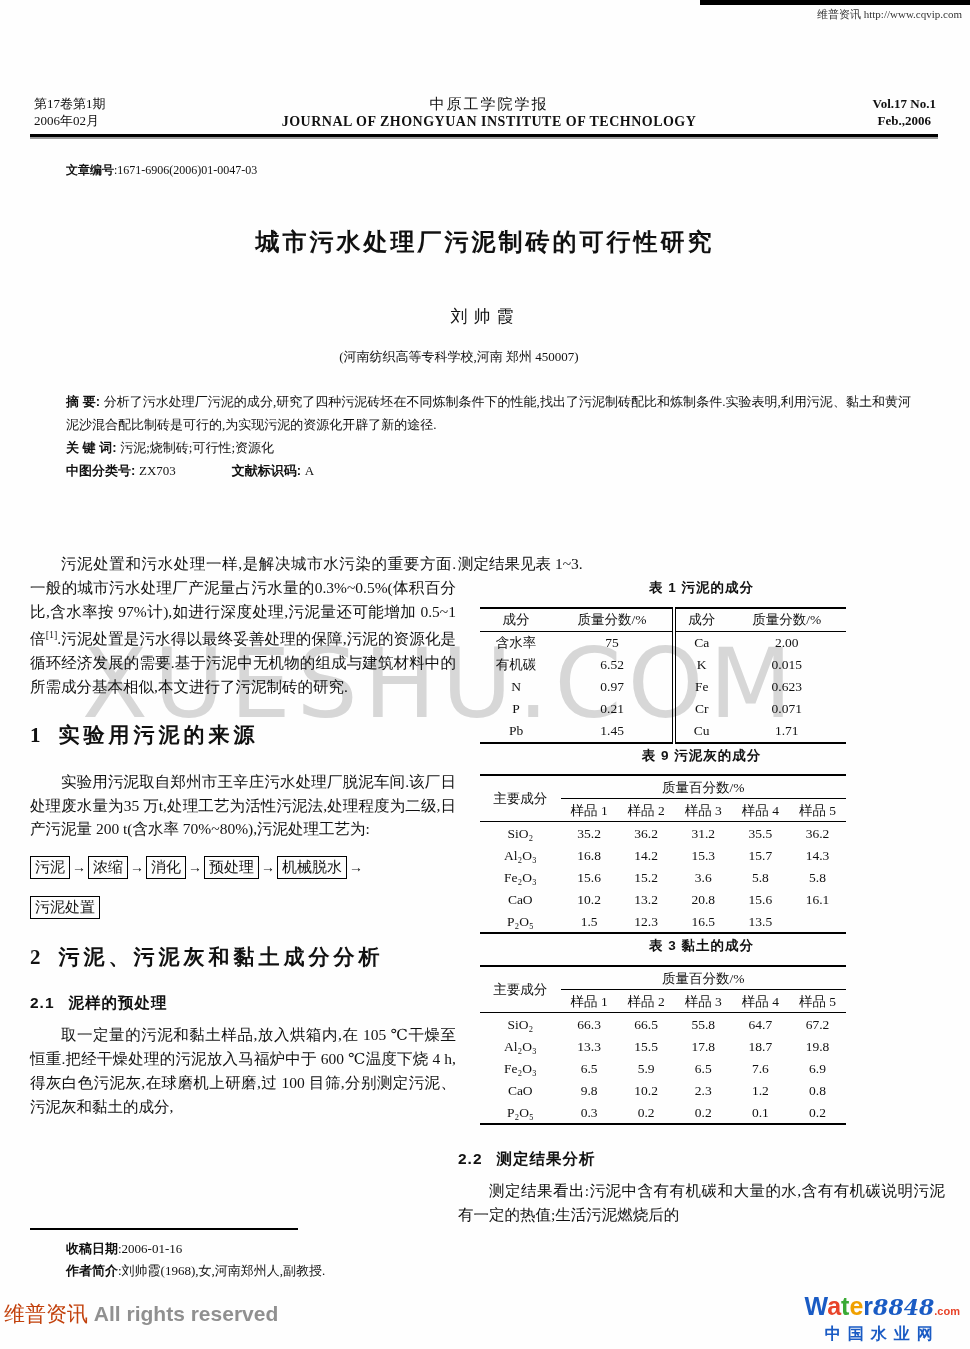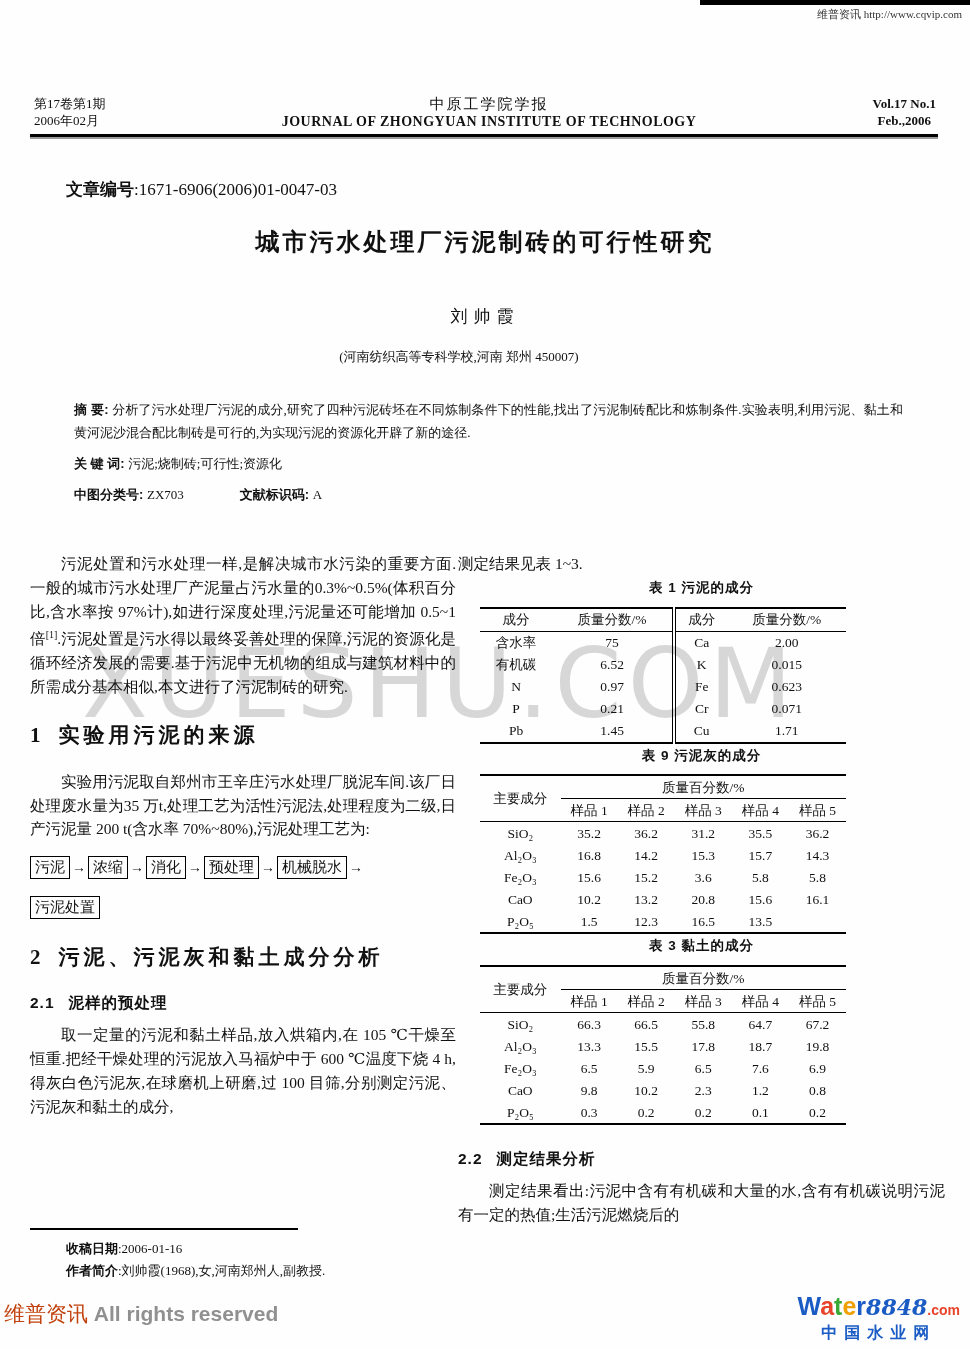--- a/index.html
+++ b/index.html
@@ -14,30 +14,30 @@
   .cqvip{top:7px;right:8px;font-size:11px;color:#333;font-family:"Liberation Serif",serif;}
   
   .jheader{top:95px;left:34px;width:902px;display:flex;justify-content:space-between;align-items:flex-start;}
   .jh-left{font-size:13px;line-height:17px;}
   .jh-center{text-align:center;}
   .jh-cn{font-size:15px;letter-spacing:2px;}
   .jh-en{font-size:14px;font-weight:bold;letter-spacing:.5px;font-family:"Liberation Serif",serif;}
   .jh-right{font-size:13px;font-weight:bold;text-align:center;line-height:17px;font-family:"Liberation Serif",serif;}
   .jrule{top:134px;left:30px;width:908px;height:3px;background:#000;box-shadow:0 2px 0 #9a9a9a;}
   
-  .artid{top:178px;left:66px;font-size:17px;}
+  .artid{top:162px;left:66px;font-size:12px;}
   .artid b{font-family:"Liberation Sans",sans-serif;}
   
   .title{top:226px;left:0;width:970px;text-align:center;font-size:24px;font-weight:bold;letter-spacing:3px;font-family:"Liberation Sans",sans-serif;}
   .author{top:305px;left:0;width:970px;text-align:center;font-size:17px;letter-spacing:6px;}
   .affil{top:348px;left:0;width:918px;text-align:center;font-size:13px;}
   
   .abstract{top:390px;left:66px;width:845px;font-size:13px;line-height:23px;text-align:justify;}
   .abstract .lbl{font-weight:bold;font-family:"Liberation Sans",sans-serif;}
-  .abstract p{margin:8px;}
+  .abstract p{margin:0;}
   .clcgap{display:inline-block;width:56px;}
   
   .wm{top:628px;left:82px;font-size:96px;color:#d7d7d7;letter-spacing:6px;font-family:"DejaVu Sans",sans-serif;z-index:0;font-weight:400;}
   .content{z-index:1;}
   
   .colL{top:552px;left:30px;width:426px;font-size:15.5px;line-height:23.8px;text-align:justify;}
   .colR{top:552px;left:458px;width:487px;font-size:15.5px;line-height:23.8px;text-align:justify;}
   .colL p,.colR p{margin:0;}
   .indent{text-indent:2em;}
   sup{font-size:10px;}
@@ -67,21 +67,21 @@
   .footrule{top:1228px;left:30px;width:268px;height:2px;background:#000;}
   .footnotes{top:1238px;left:66px;font-size:13px;line-height:22px;}
   .footnotes b{font-family:"Liberation Sans",sans-serif;}
   .bottomleft{top:1300px;left:4px;font-size:21px;color:#9b9b9b;font-family:"Liberation Sans",sans-serif;}
   .bottomleft .cn{font-family:"Liberation Serif",serif;color:#c2410c;}
   .bottomleft .en{font-weight:bold;color:#909090;}
   
   .logo{top:1293px;right:10px;text-align:center;font-family:"Liberation Sans",sans-serif;}
   .logo-line1{font-size:25px;font-weight:bold;line-height:26px;white-space:nowrap;}
   .logo-8848{font-family:"DejaVu Serif",serif;font-style:italic;font-size:22px;}
-  .logo-com{font-size:14px;font-weight:bold;}
+  .logo-com{font-size:11px;font-weight:bold;}
   .logo-line2{font-size:16px;font-weight:bold;letter-spacing:7px;line-height:20px;}
 </style>
 </head>
 <body>
 
 <div class="abs topbar"></div>
 <div class="abs cqvip">维普资讯 http://www.cqvip.com</div>
 <div class="abs wm">XUESHU.COM</div>
 
 <div class="abs jheader content">

